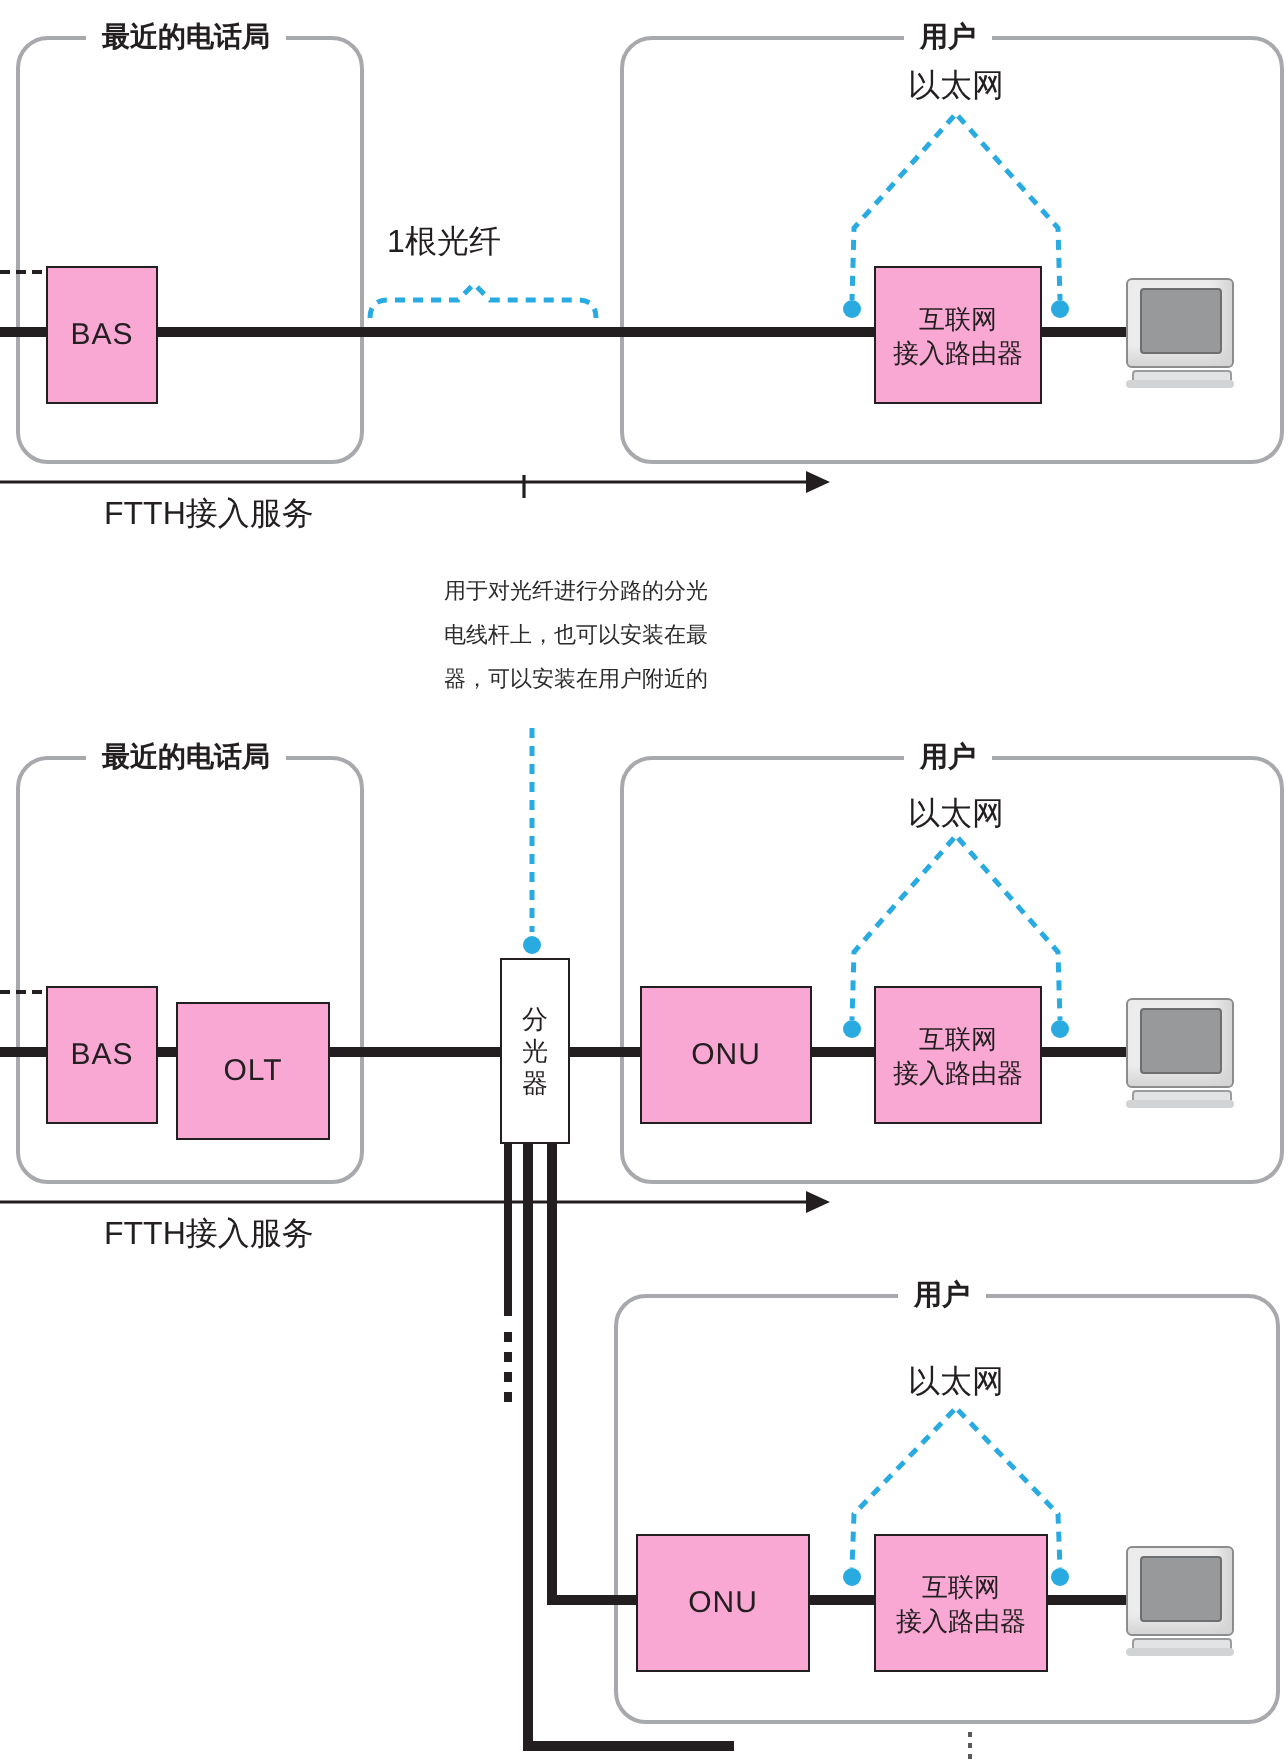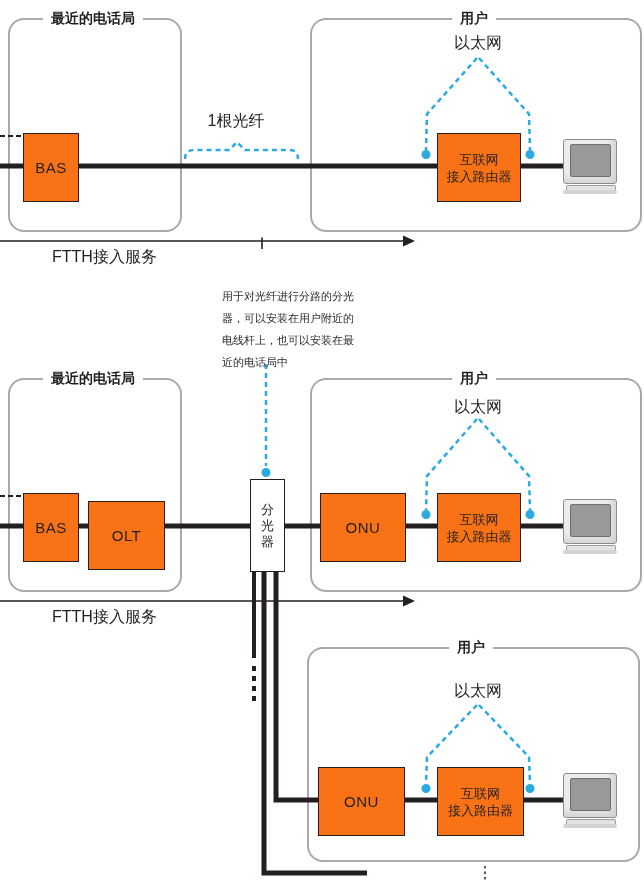--- a/index.html
+++ b/index.html
@@ -2,21 +2,21 @@
 <html><head>
 <meta charset="utf-8">
 <style>
   html,body{margin:0;padding:0;background:#fff;}
   #canvas{position:relative;width:644px;height:880px;background:#ffffff;overflow:hidden;
           font-family:Liberation Sans, sans-serif;color:#231f20;}
   .frame{position:absolute;border:2px solid #a7a9ac;border-radius:16px;background:transparent;z-index:1;}
   .frame-title{position:absolute;transform:translateX(-50%);background:#fff;padding:0 8px;
                font-size:14px;font-weight:bold;white-space:nowrap;z-index:3;line-height:18px;}
   svg.lines{position:absolute;left:0;top:0;z-index:2;}
-  .dev{position:absolute;background:#f97316;border:1.5px solid #231f20;z-index:3;
+  .dev{position:absolute;background:#f9a8d4;border:1.5px solid #231f20;z-index:3;
        display:flex;flex-direction:column;align-items:center;justify-content:center;
        text-align:center;font-size:13px;line-height:17px;}
   .dev .big{font-size:15px;letter-spacing:0.5px;}
   .lbl{position:absolute;font-size:16px;white-space:nowrap;z-index:3;}
   .center{transform:translateX(-50%);}
   .note{position:absolute;font-size:11px;line-height:22px;z-index:3;color:#2b2b2b;white-space:nowrap;}
   .splitter{position:absolute;background:#fff;border:1.5px solid #231f20;z-index:3;
             display:flex;flex-direction:column;align-items:center;justify-content:center;
             font-size:13px;line-height:16px;}
   
@@ -75,41 +75,40 @@
     <polyline points="479,705 529,757 530,784" fill="none" stroke="#29abe2" stroke-width="2.5" stroke-dasharray="5 4"></polyline>
     <circle cx="426" cy="788.5" r="4.5" fill="#29abe2"></circle>
     <circle cx="530" cy="788.5" r="4.5" fill="#29abe2"></circle>
     <line x1="485" y1="866" x2="485" y2="880" stroke="#58595b" stroke-width="2" stroke-dasharray="2.5 3"></line>
   </svg>
 
   <div class="frame-title" style="left:93px;top:9px;">最近的电话局</div>
   <div class="dev" style="left:23px;top:133px;width:54px;height:67px;">
     <span class="big">BAS</span>
   </div>
-  <div class="lbl center" style="left:236px;top:111px;text-align:right;">1根光纤</div>
+  <div class="lbl center" style="left:222px;top:111px;text-align:right;">1根光纤</div>
 
   <div class="frame-title" style="left:474px;top:9px;">用户</div>
   <div class="lbl center" style="left:478px;top:33px;">以太网</div>
   <div class="dev" style="left:437px;top:133px;width:82px;height:67px;">
     <span>互联网</span>
     <span>接入路由器</span>
   </div>
   <div class="computer" style="left:561px;top:139px;">
     <div class="bezel"></div>
     <div class="screen"></div>
     <div class="base1"></div>
     <div class="base2"></div>
   </div>
   <div class="lbl" style="left:52px;top:247px;">FTTH接入服务</div>
 
   <div class="note" style="left:222px;top:285px;">
     <div>用于对光纤进行分路的分光</div>
+    <div>电线杆上，也可以安装在最</div>
     <div>器，可以安装在用户附近的</div>
-    <div>电线杆上，也可以安装在最</div>
-    <div>近的电话局中</div>
   </div>
 
   <div class="frame-title" style="left:93px;top:369px;">最近的电话局</div>
   <div class="dev" style="left:23px;top:493px;width:54px;height:67px;">
     <span class="big">BAS</span>
   </div>
   <div class="dev" style="left:88px;top:501px;width:75px;height:67px;">
     <span class="big">OLT</span>
   </div>
   <div class="splitter" style="left:250px;top:479px;width:33px;height:91px;">

